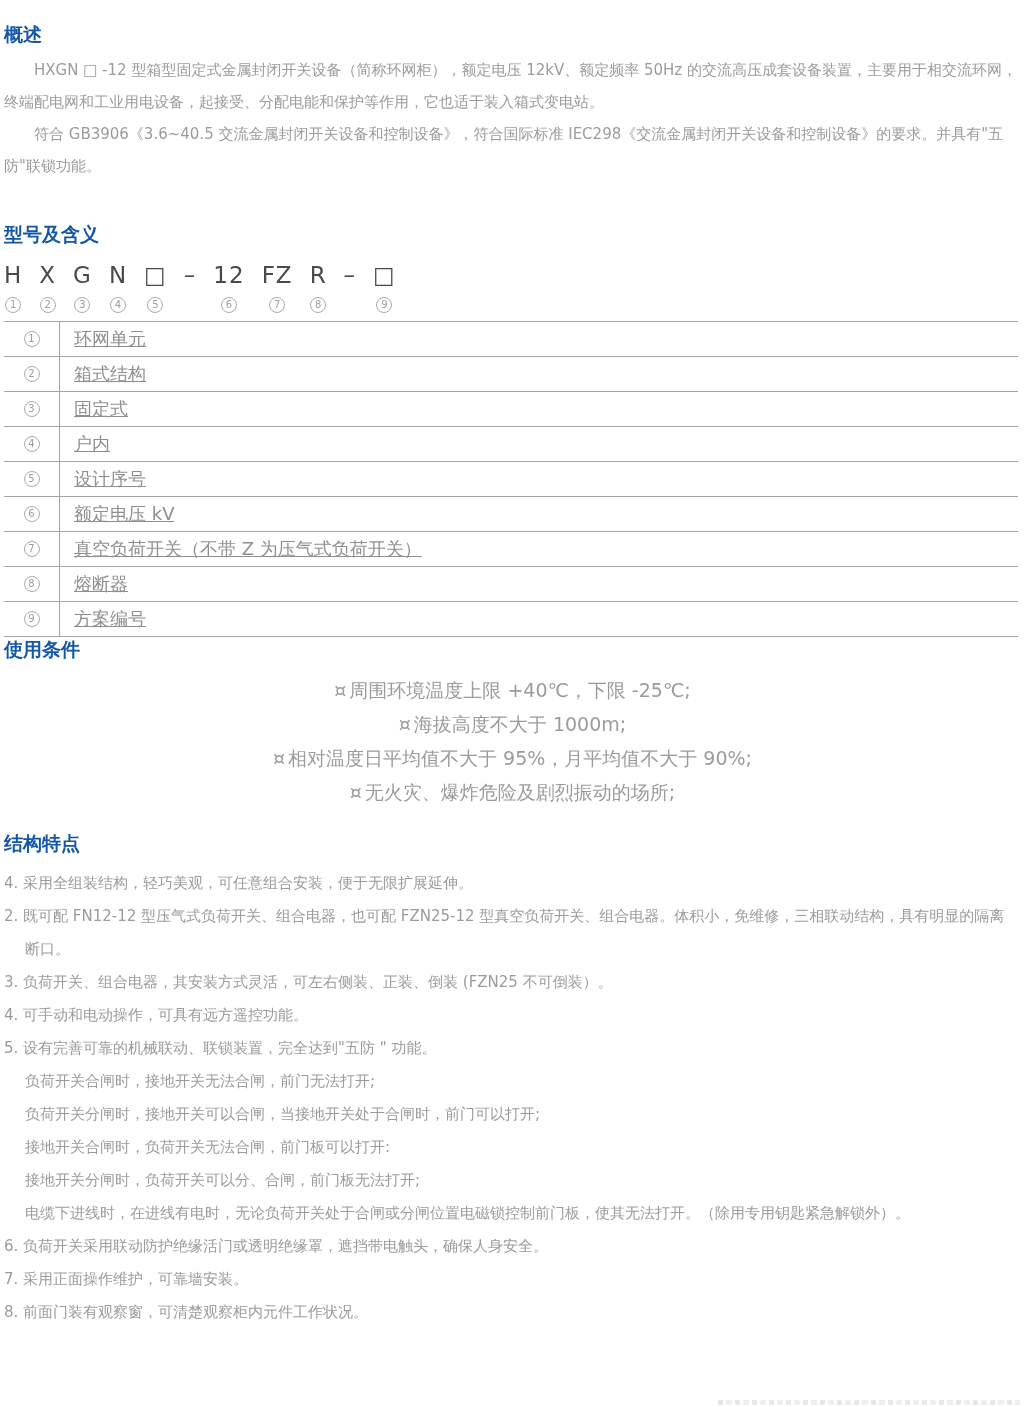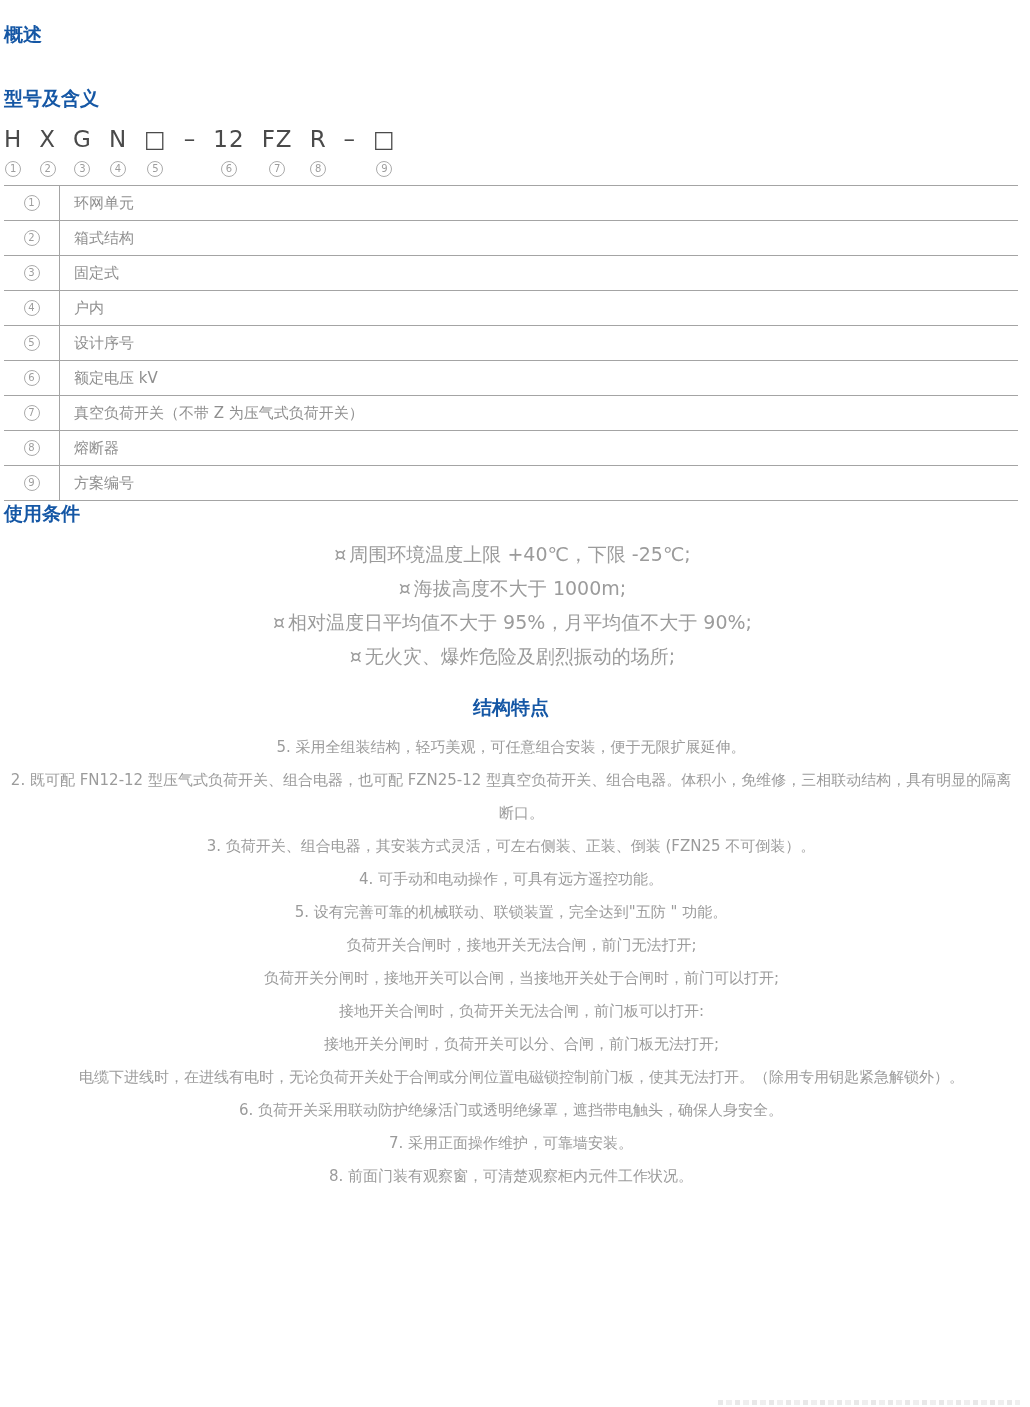--- a/index.html
+++ b/index.html
@@ -54,50 +54,54 @@
   .mtable { margin-top:10px; border-top:1px solid #a4a4a4; }
   .trow {
     display:flex; align-items:center; height:35px;
     border-bottom:1px solid #a4a4a4;
   }
   .tnum {
     width:56px; align-self:stretch;
     display:flex; align-items:center; justify-content:center;
     border-right:1px solid #a4a4a4;
   }
-  .tdesc { padding-left:14px; font-size:15px; color:#8f8f8f; }
+  .tdesc { padding-left:14px; font-size:18px; color:#8f8f8f;text-decoration:underline; }
 
   
   .sec-cond { }
   .cond-list { margin-top:12px; }
   .cond-item { font-size:19px; line-height:34px; color:#9b9b9b;text-align:center; }
   .cond-bullet { display:inline-block; width:18px; color:#9b9b9b; }
 
   
-  .sec-feat { margin-top:22px;text-align:center; }
+  .sec-feat { margin-top:22px; }
   .feat-list { margin-top:12px; }
   .feat-line {
     font-size:15px; line-height:33px; color:#9b9b9b;
     padding-left:21px; text-indent:-21px;
   }
   .feat-line.sub { padding-left:21px; text-indent:0; }
 
   
   .cutoff-sliver {
     position:absolute; left:718px; top:1400px; width:302px; height:5px;
     background:repeating-linear-gradient(90deg,#e4e4e4 0 5px,transparent 5px 8px,#ececec 8px 14px,transparent 14px 17px);
     opacity:.85;
   }
 </style>
 </head>
 <body>
 
 <div class="page">
 
   <h2 class="sec-heading">概述</h2>
+  <div class="overview-body">
+    <p>HXGN □ -12 型箱型固定式金属封闭开关设备（简称环网柜），额定电压 12kV、额定频率 50Hz 的交流高压成套设备装置，主要用于相交流环网，终端配电网和工业用电设备，起接受、分配电能和保护等作用，它也适于装入箱式变电站。</p>
+    <p>符合 GB3906《3.6~40.5 交流金属封闭开关设备和控制设备》，符合国际标准 IEC298《交流金属封闭开关设备和控制设备》的要求。并具有"五防"联锁功能。</p>
+  </div>
 
   <div class="sec-model">
     <h2 class="sec-heading">型号及含义</h2>
 
     <div class="model-row">
       <div class="model-group">
         <span class="model-symbol">H</span>
         <span class="model-num-slot"><span class="circ">1</span></span>
       </div>
       <div class="model-group">
@@ -206,21 +210,21 @@
       <div class="cond-item"><span class="cond-bullet">¤</span><span>周围环境温度上限 +40℃，下限 -25℃;</span></div>
       <div class="cond-item"><span class="cond-bullet">¤</span><span>海拔高度不大于 1000m;</span></div>
       <div class="cond-item"><span class="cond-bullet">¤</span><span>相对温度日平均值不大于 95%，月平均值不大于 90%;</span></div>
       <div class="cond-item"><span class="cond-bullet">¤</span><span>无火灾、爆炸危险及剧烈振动的场所;</span></div>
     </div>
   </div>
 
   <div class="sec-feat">
     <h2 class="sec-heading">结构特点</h2>
     <div class="feat-list">
-      <div class="feat-line">5. 采用全组装结构，轻巧美观，可任意组合安装，便于无限扩展延伸。</div>
+      <div class="feat-line">4. 采用全组装结构，轻巧美观，可任意组合安装，便于无限扩展延伸。</div>
       <div class="feat-line">2. 既可配 FN12-12 型压气式负荷开关、组合电器，也可配 FZN25-12 型真空负荷开关、组合电器。体积小，免维修，三相联动结构，具有明显的隔离断口。</div>
       <div class="feat-line">3. 负荷开关、组合电器，其安装方式灵活，可左右侧装、正装、倒装 (FZN25 不可倒装）。</div>
       <div class="feat-line">4. 可手动和电动操作，可具有远方遥控功能。</div>
       <div class="feat-line">5. 设有完善可靠的机械联动、联锁装置，完全达到"五防 " 功能。</div>
       <div class="feat-line sub">负荷开关合闸时，接地开关无法合闸，前门无法打开;</div>
       <div class="feat-line sub">负荷开关分闸时，接地开关可以合闸，当接地开关处于合闸时，前门可以打开;</div>
       <div class="feat-line sub">接地开关合闸时，负荷开关无法合闸，前门板可以打开:</div>
       <div class="feat-line sub">接地开关分闸时，负荷开关可以分、合闸，前门板无法打开;</div>
       <div class="feat-line sub">电缆下进线时，在进线有电时，无论负荷开关处于合闸或分闸位置电磁锁控制前门板，使其无法打开。（除用专用钥匙紧急解锁外）。</div>
       <div class="feat-line">6. 负荷开关采用联动防护绝缘活门或透明绝缘罩，遮挡带电触头，确保人身安全。</div>

